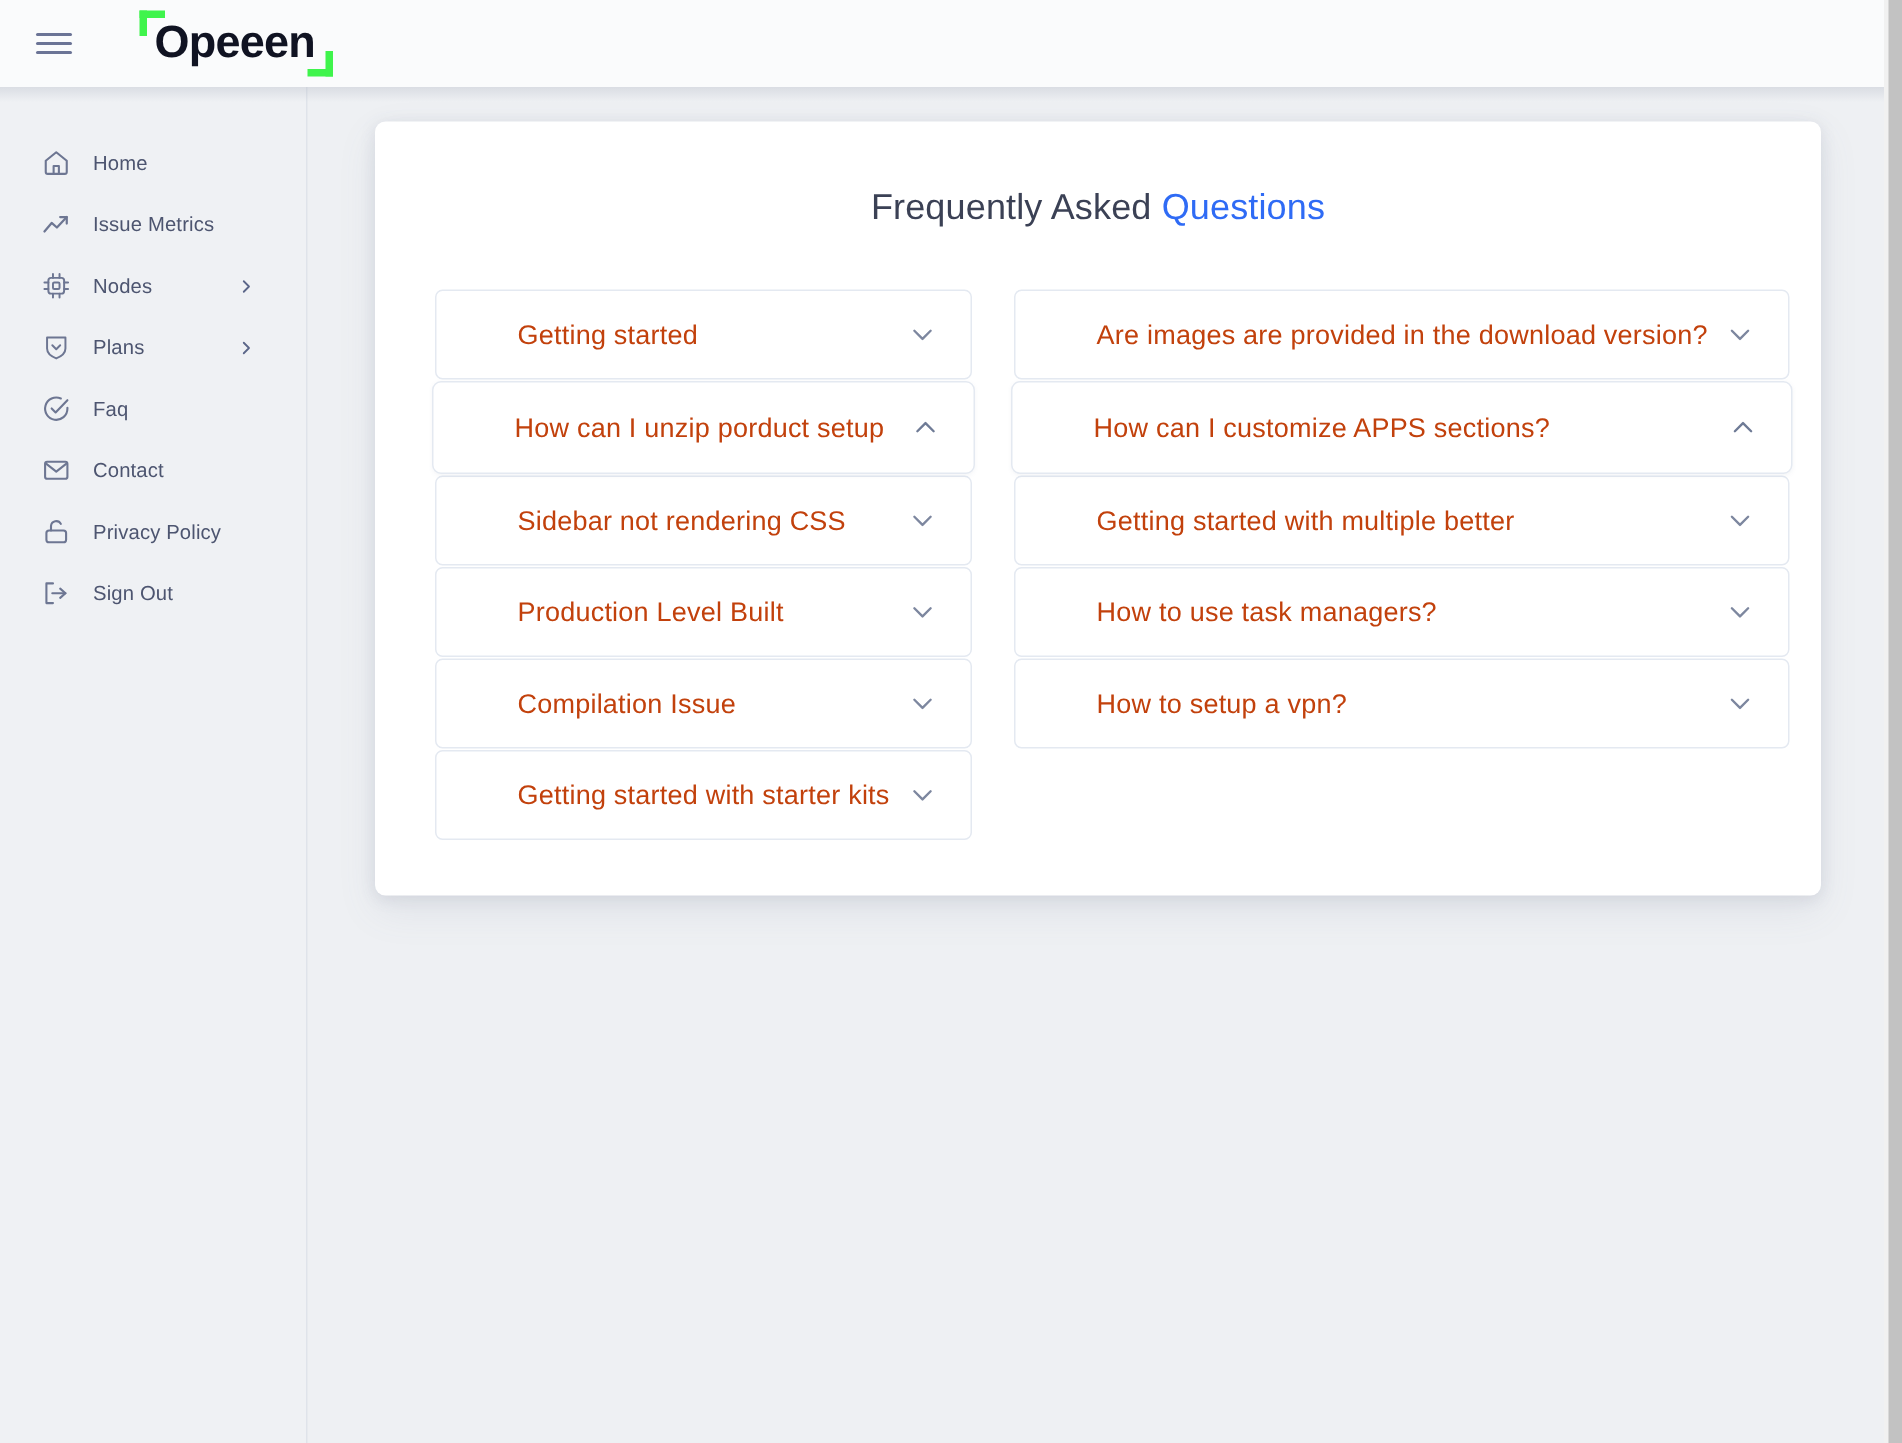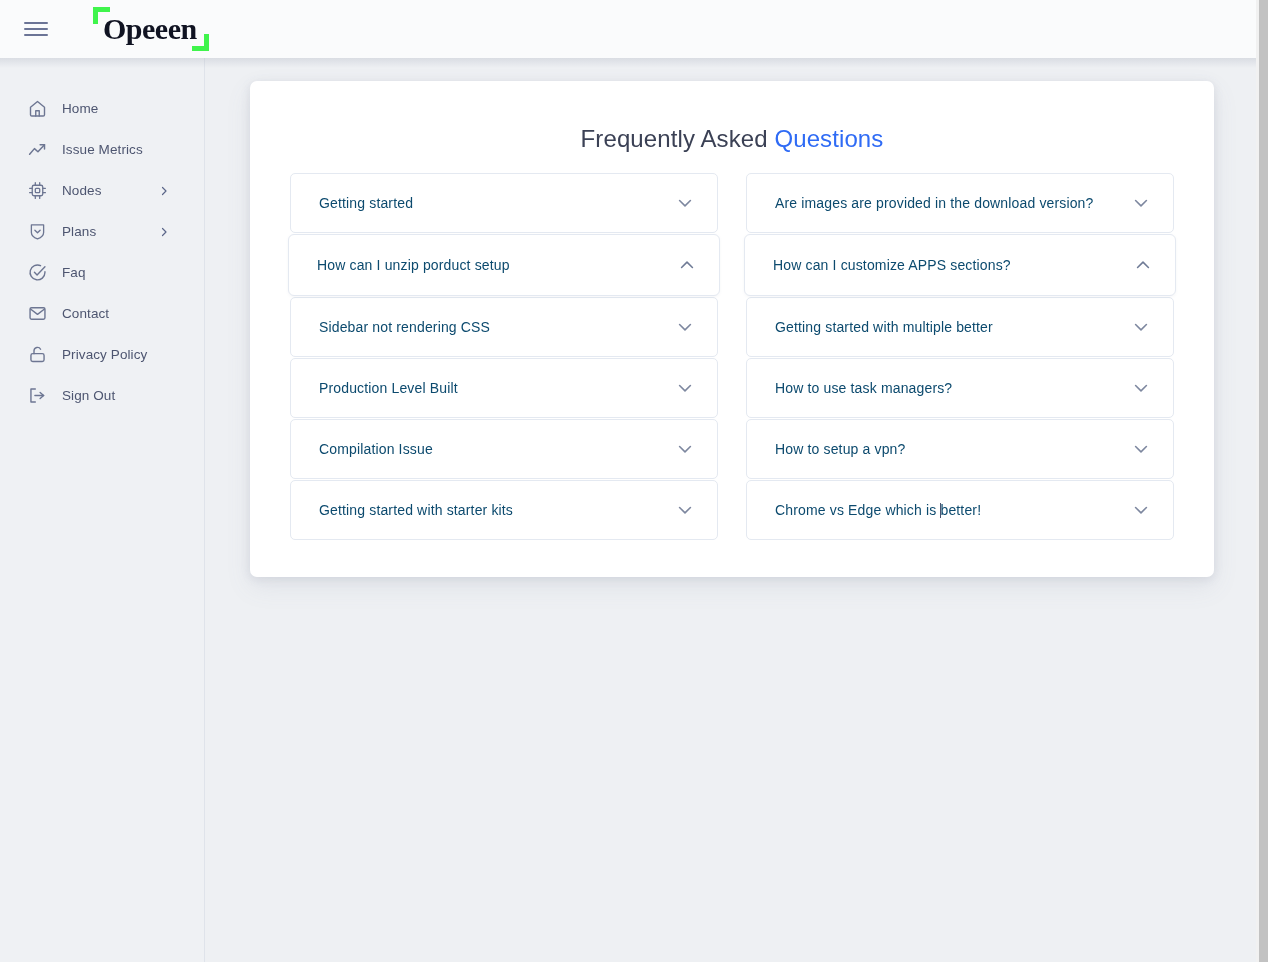--- a/index.html
+++ b/index.html
@@ -57,21 +57,20 @@
     background: #6b7496;
     border-radius: 1px;
   }
 
   .logo-wrap {
     position: relative;
     margin-left: 43px;
     height: 48px;
     display: flex;
     align-items: center;
-    font-family: Liberation Serif, serif;
   }
   .logo-text {
     font-size: 30px;
     font-weight: bold;
     color: #101322;
     letter-spacing: -0.5px;
     line-height: 1;
     padding: 0 10px;
   }
   .brk {
@@ -154,21 +153,21 @@
     border-radius: 7px;
     box-shadow: 0 2px 10px rgba(110,120,145,0.16), 0 10px 26px rgba(110,120,145,0.10);
     padding: 30px 40px 36px 40px;
   }
 
   .faq-title {
     text-align: center;
     font-size: 24px;
     font-weight: normal;
     color: #3b4155;
-    margin: 14px 0 20px 0;
+    margin: 14px 0 40px 0;
     letter-spacing: 0.1px;
   }
   .faq-title .accent { color: #2f6bf5; }
 
   .faq-grid {
     display: flex;
     gap: 28px;
   }
   .faq-col {
     flex: 1;
@@ -192,24 +191,25 @@
   }
   .faq-item.open {
     height: 62px;
     margin-left: -2px;
     margin-right: -2px;
     border-radius: 6px;
     z-index: 2;
     box-shadow: 0 1px 3px rgba(120,130,155,0.07);
   }
   .faq-q {
-    font-size: 14px;
-    color: #0c4a6e;
+    font-size: 18px;
+    color: #c2410c;
     letter-spacing: 0.15px;
     white-space: nowrap;
+    margin-left: 26px;
   }
   .faq-q .caret-txt {
     display: inline-block;
     width: 1px;
     height: 15px;
     background: #4a5470;
     vertical-align: -3px;
     margin: 0 -0.5px;
   }
   .faq-chev {
@@ -439,28 +439,20 @@
               </span>
             </div>
             <div class="faq-item">
               <span class="faq-q">How to setup a vpn?</span>
               <span class="faq-chev">
                 <svg width="20" height="20" viewBox="0 0 24 24" fill="none" stroke="#7d879f" stroke-width="1.9" stroke-linecap="round" stroke-linejoin="round">
                   <path d="M5.5 9l6.5 6.5L18.5 9"></path>
                 </svg>
               </span>
             </div>
-            <div class="faq-item">
-              <span class="faq-q">Chrome vs Edge which is <span class="caret-txt"></span>better!</span>
-              <span class="faq-chev">
-                <svg width="20" height="20" viewBox="0 0 24 24" fill="none" stroke="#7d879f" stroke-width="1.9" stroke-linecap="round" stroke-linejoin="round">
-                  <path d="M5.5 9l6.5 6.5L18.5 9"></path>
-                </svg>
-              </span>
-            </div>
           </div>
       </div>
 
     </div>
   </div>
 
   <div class="scrollbar-track">
     <div class="scrollbar-thumb"></div>
   </div>
 

